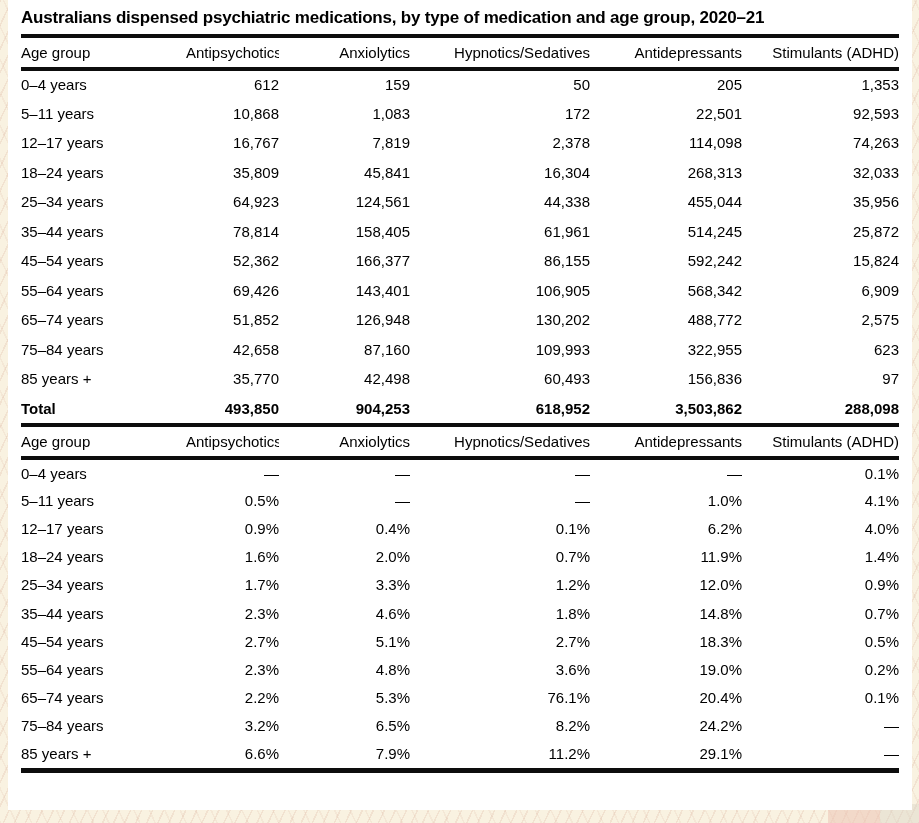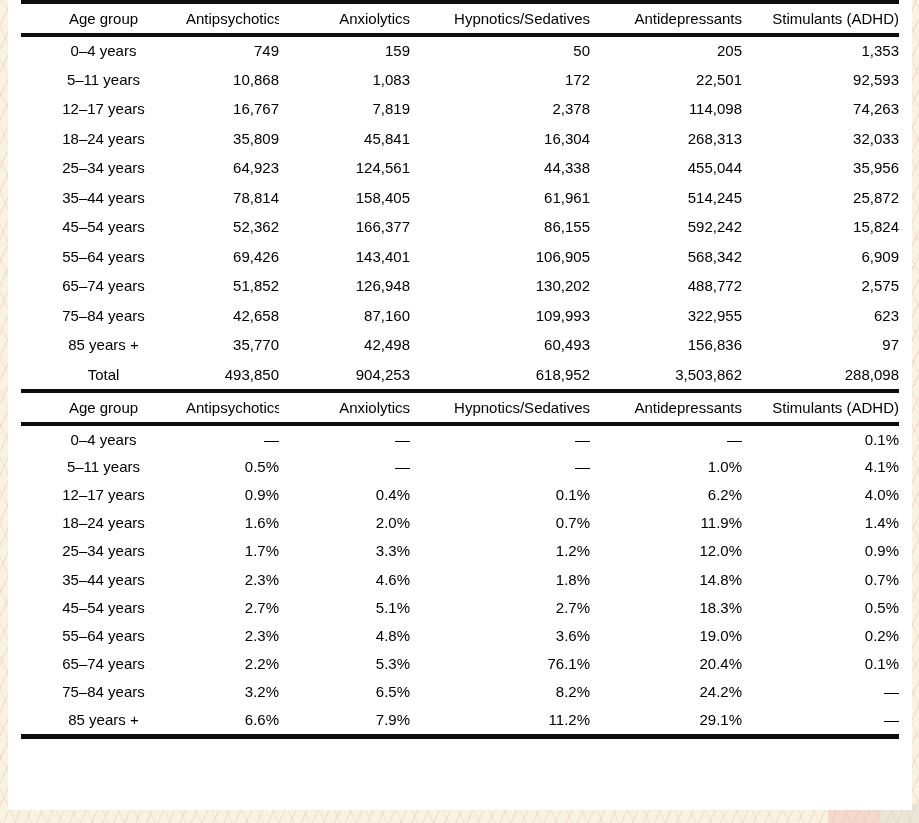--- a/index.html
+++ b/index.html
@@ -48,39 +48,40 @@
   col.c4 { width: 152px; }
   col.c5 { width: 157px; }
   th, td {
     font-weight: normal;
     padding: 0;
     white-space: nowrap;
     overflow: hidden;
     vertical-align: middle;
   }
   thead th { height: 31px; }
-  .left  { text-align: center; }
+  .left  { text-align: left; }
   .right { text-align: right; }
   table.counts tbody th, table.counts tbody td { height: 29.5px; }
   table.percentages tbody th, table.percentages tbody td { height: 28.2px; }
-  tr.total-row th, tr.total-row td { font-weight: normal; }
+  tr.total-row th, tr.total-row td { font-weight: bold; }
   sup {
     font-size: 9px;
     line-height: 0;
     vertical-align: super;
   }
 </style>
 </head>
 <body>
 
 <div class="patch-pink"></div>
 <div class="patch-gray"></div>
 
 <div class="sheet">
   <div class="inner">
+    <div class="title">Australians dispensed psychiatric medications, by type of medication and age group, 2020–21</div>
     <div class="rule"></div>
 
     <table class="counts" style="border-bottom: none;">
       <colgroup>
         <col class="c0">
           <col class="c1">
           <col class="c2">
           <col class="c3">
           <col class="c4">
           <col class="c5">
@@ -91,21 +92,21 @@
             <th class="right">Antipsychotics</th>
             <th class="right">Anxiolytics</th>
             <th class="right">Hypnotics/Sedatives</th>
             <th class="right">Antidepressants</th>
             <th class="right">Stimulants (ADHD)</th>
           </tr>
       </thead>
       <tbody>
           <tr>
             <th class="left"><span>0–4 years</span></th>
-            <td class="right">749</td>
+            <td class="right">612</td>
             <td class="right">159</td>
             <td class="right">50</td>
             <td class="right">205</td>
             <td class="right">1,353</td>
           </tr>
           <tr>
             <th class="left"><span>5–11 years</span></th>
             <td class="right">10,868</td>
             <td class="right">1,083</td>
             <td class="right">172</td>

